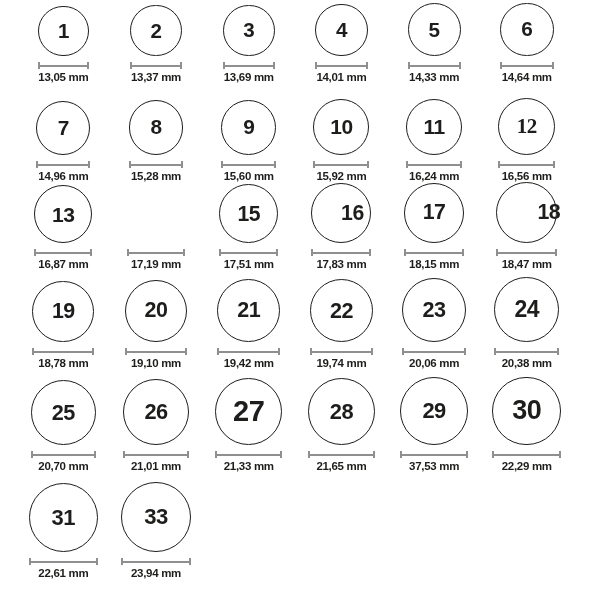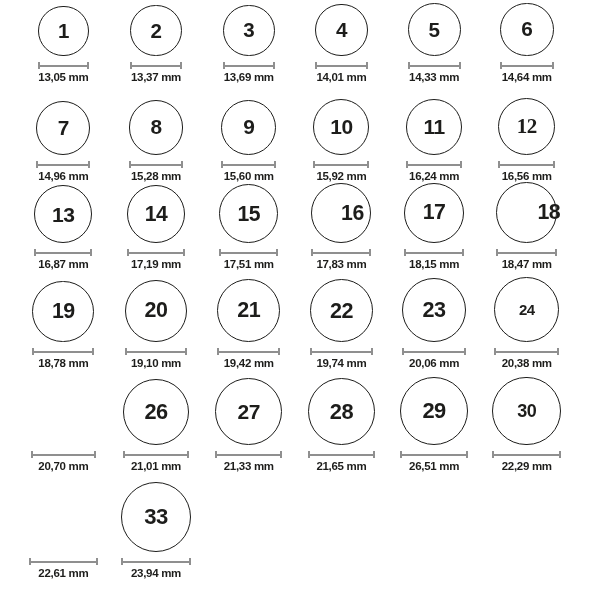--- a/index.html
+++ b/index.html
@@ -120,23 +120,20 @@
     </div>
     <div class="row">
       <div class="cell">
     <div class="circle" style="width: 58.06px; height: 58.06px;">
       <span class="num" style="font-size: 21.1px;">13</span>
     </div>
     <div class="measure" style="width: 58.06px;"></div>
     <div class="label">16,87 mm</div>
   </div>
       <div class="cell">
-    <div class="circle" style="width: 58.69px; height: 58.69px;">
-      <span class="num" style="font-size: 21.15px;">14</span>
-    </div>
     <div class="measure" style="width: 58.69px;"></div>
     <div class="label">17,19 mm</div>
   </div>
       <div class="cell">
     <div class="circle" style="width: 59.32px; height: 59.32px;">
       <span class="num" style="font-size: 21.2px;">15</span>
     </div>
     <div class="measure" style="width: 59.32px;"></div>
     <div class="label">17,51 mm</div>
   </div>
@@ -193,69 +190,75 @@
   </div>
       <div class="cell">
     <div class="circle" style="width: 64.36px; height: 64.36px;">
       <span class="num" style="font-size: 21.6px;">23</span>
     </div>
     <div class="measure" style="width: 64.36px;"></div>
     <div class="label">20,06 mm</div>
   </div>
       <div class="cell">
     <div class="circle" style="width: 64.99px; height: 64.99px;">
-      <span class="num" style="font-size: 15px;">24</span>
+      <span class="num" style="font-size: 23px;">24</span>
     </div>
     <div class="measure" style="width: 64.99px;"></div>
     <div class="label">20,38 mm</div>
   </div>
     </div>
     <div class="row">
       <div class="cell">
+    <div class="circle" style="width: 65.62px; height: 65.62px;">
+      <span class="num" style="font-size: 21.7px;">25</span>
+    </div>
     <div class="measure" style="width: 65.62px;"></div>
     <div class="label">20,70 mm</div>
   </div>
       <div class="cell">
     <div class="circle" style="width: 66.25px; height: 66.25px;">
       <span class="num" style="font-size: 21.75px;">26</span>
     </div>
     <div class="measure" style="width: 66.25px;"></div>
     <div class="label">21,01 mm</div>
   </div>
       <div class="cell">
     <div class="circle" style="width: 66.88px; height: 66.88px;">
-      <span class="num" style="font-size: 21px;">27</span>
+      <span class="num" style="font-size: 29px;">27</span>
     </div>
     <div class="measure" style="width: 66.88px;"></div>
     <div class="label">21,33 mm</div>
   </div>
       <div class="cell">
     <div class="circle" style="width: 67.51px; height: 67.51px;">
       <span class="num" style="font-size: 21.85px;">28</span>
     </div>
     <div class="measure" style="width: 67.51px;"></div>
     <div class="label">21,65 mm</div>
   </div>
       <div class="cell">
     <div class="circle" style="width: 68.14px; height: 68.14px;">
       <span class="num" style="font-size: 21.9px;">29</span>
     </div>
     <div class="measure" style="width: 68.14px;"></div>
-    <div class="label">26,51 mm</div>
+    <div class="label">37,53 mm</div>
   </div>
       <div class="cell">
     <div class="circle" style="width: 68.77px; height: 68.77px;">
-      <span class="num" style="font-size: 18px;">30</span>
+      <span class="num" style="font-size: 27px;">30</span>
     </div>
     <div class="measure" style="width: 68.77px;"></div>
     <div class="label">22,29 mm</div>
   </div>
     </div>
     <div class="row">
       <div class="cell">
+    <div class="circle" style="width: 69.4px; height: 69.4px;">
+      <span class="num" style="font-size: 22px;">31</span>
+    </div>
     <div class="measure" style="width: 69.4px;"></div>
     <div class="label">22,61 mm</div>
   </div>
       <div class="cell">
     <div class="circle" style="width: 70.66px; height: 70.66px;">
       <span class="num" style="font-size: 22.1px;">33</span>
     </div>
     <div class="measure" style="width: 70.66px;"></div>
     <div class="label">23,94 mm</div>
   </div>

